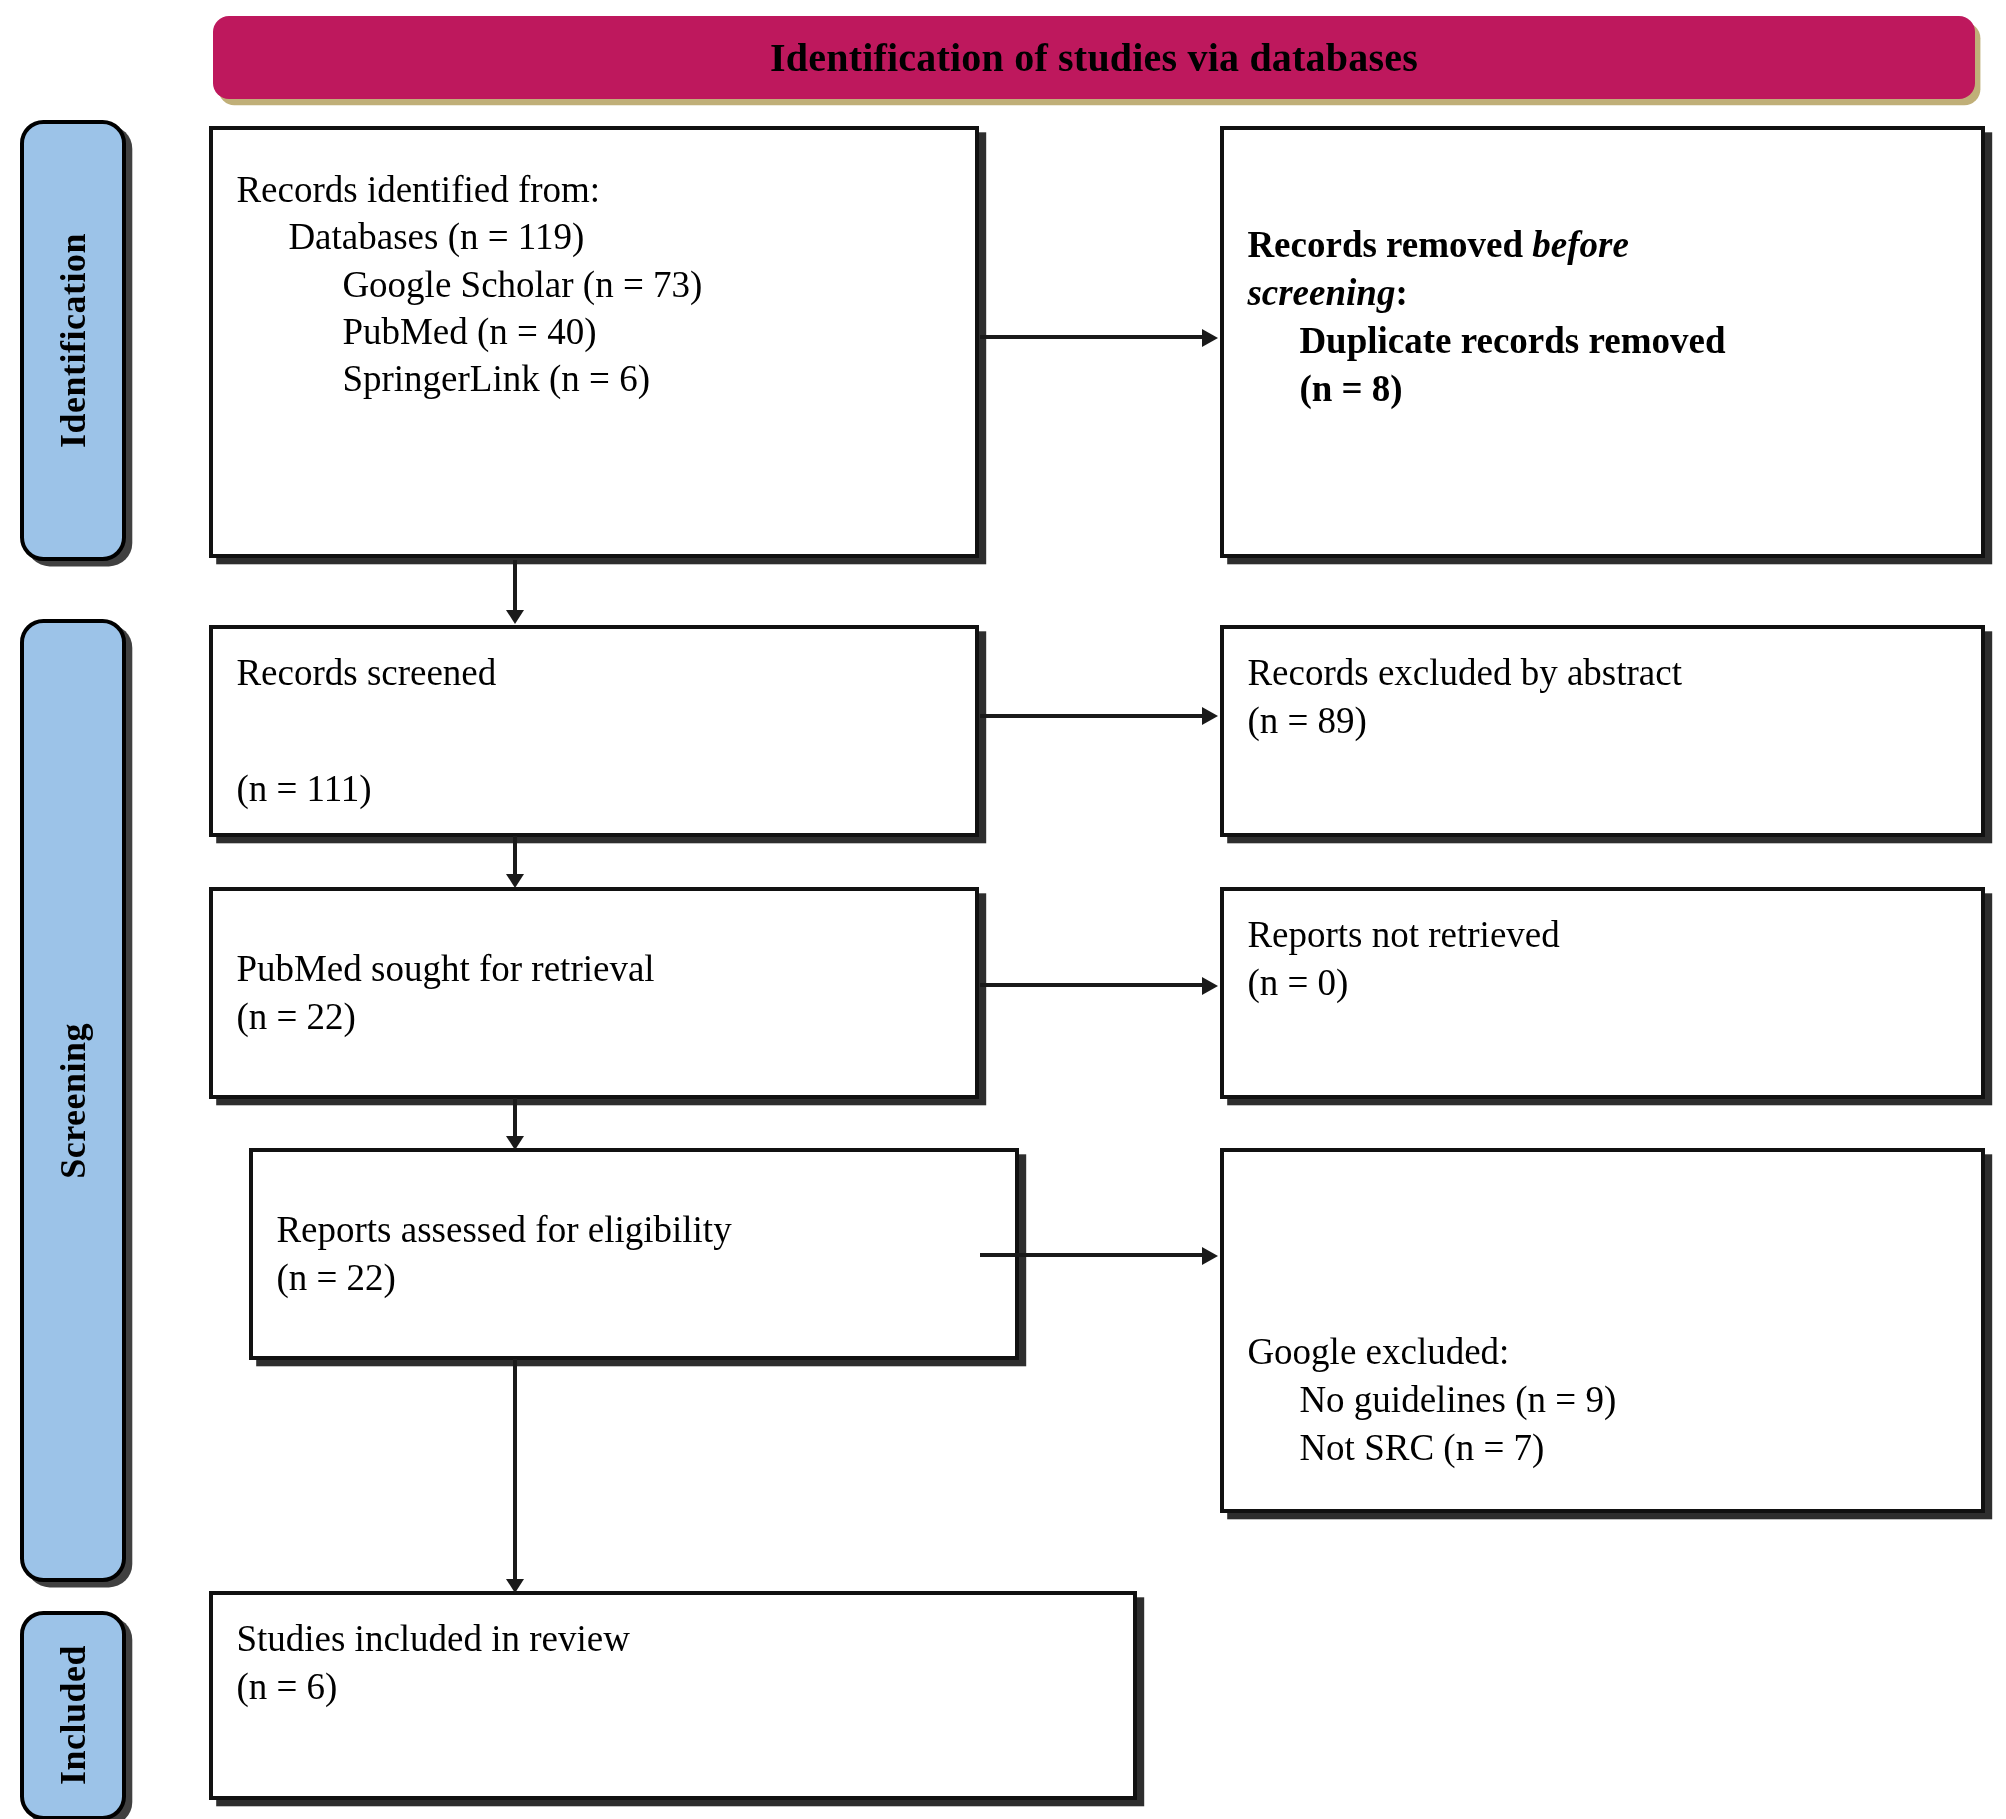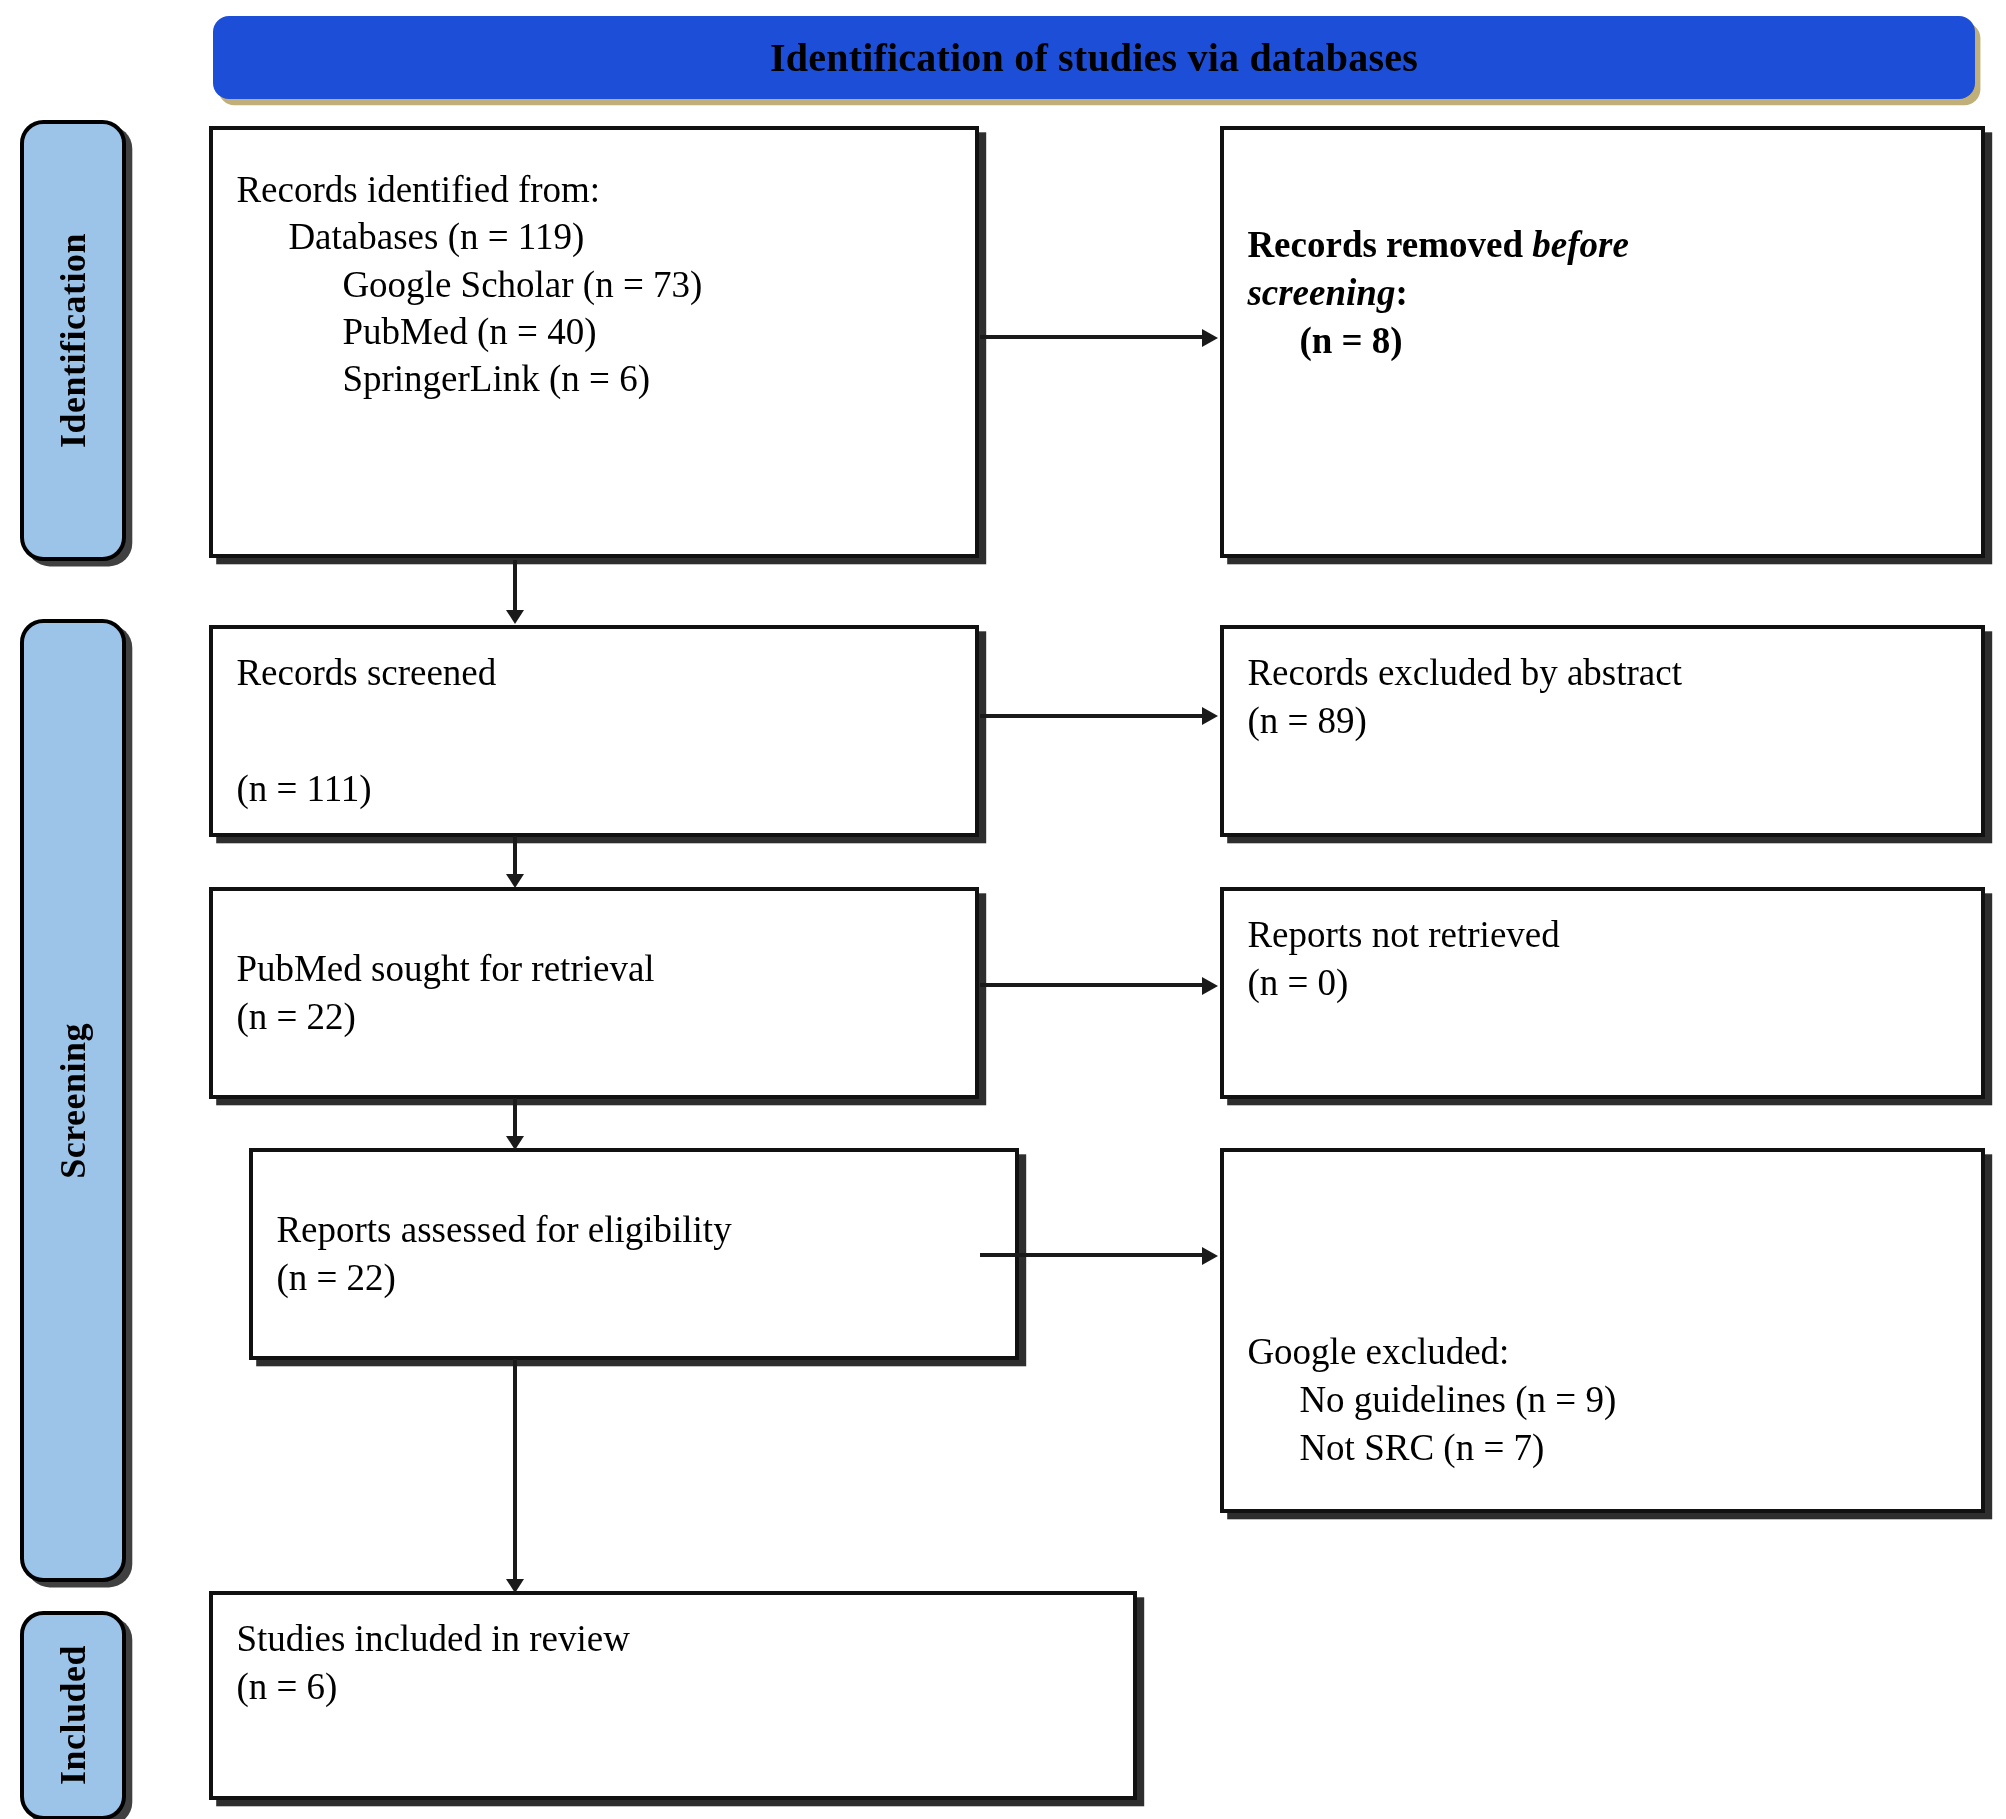--- a/index.html
+++ b/index.html
@@ -17,21 +17,21 @@
     overflow: hidden;
   }
 
   
   .banner {
     position: absolute;
     left: 213px;
     top: 16px;
     width: 1762px;
     height: 83px;
-    background: #1d4ed8;
+    background: #be185d;
     border-radius: 16px;
     box-shadow: 5.4px 6.3px 0 rgba(140,110,10,0.55);
     display: flex;
     align-items: center;
     justify-content: center;
   }
   .banner-title {
     font-size: 40px;
     font-weight: bold;
     color: #000000;
@@ -170,20 +170,21 @@
     <div class="flow-text">Records identified from:</div>
     <div class="flow-text indent-1">Databases (n = 119)</div>
     <div class="flow-text indent-2">Google Scholar (n = 73)</div>
     <div class="flow-text indent-2">PubMed (n = 40)</div>
     <div class="flow-text indent-2">SpringerLink (n = 6)</div>
   </div>
 
   <div class="flow-box" id="box-removed">
     <div class="flow-text"><span>Records removed </span><span class="ital">before</span></div>
     <div class="flow-text"><span class="ital">screening</span><span>:</span></div>
+    <div class="flow-text indent-1">Duplicate records removed</div>
     <div class="flow-text indent-1">(n = 8)</div>
   </div>
 
   <div class="flow-box vcenter" id="box-screened">
     <div class="flow-text">Records screened</div>
     <div class="flow-text">(n = 111)</div>
   </div>
 
   <div class="flow-box" id="box-excl-abstract">
     <div class="flow-text">Records excluded by abstract</div>

